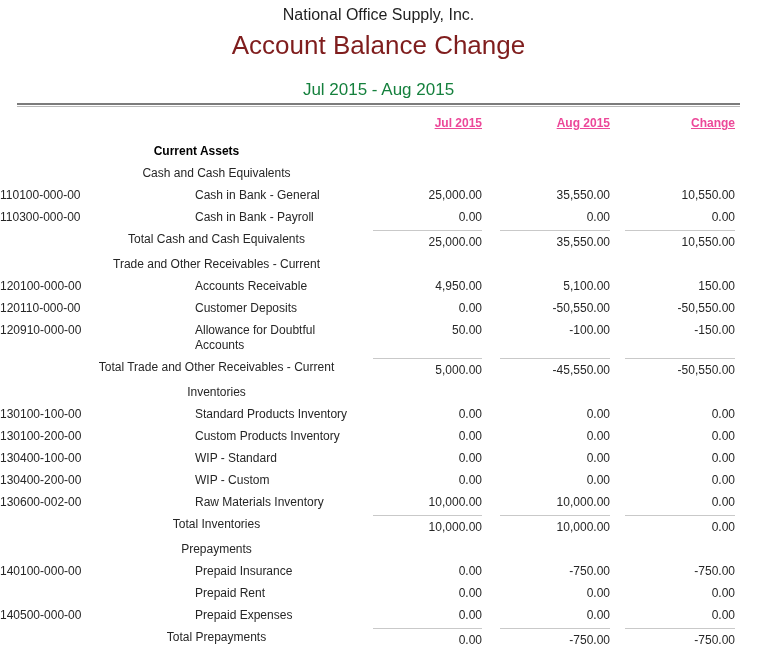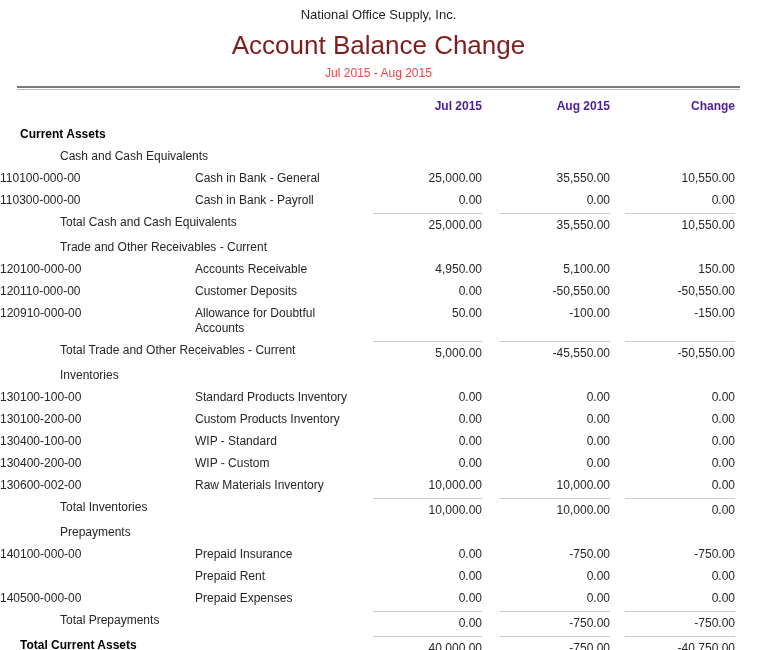--- a/index.html
+++ b/index.html
@@ -10,55 +10,56 @@
     width: 757px;
   }
   .report {
     width: 757px;
     height: 650px;
     overflow: hidden;
     background: #ffffff;
   }
   
   .report-header { text-align: center; padding-top: 5px; }
-  .company-name { font-size: 13px; line-height: 19px; color: #1f1f1f; }
+  .company-name { font-size: 16px; line-height: 19px; color: #1f1f1f; }
   .report-title { font-size: 26px; line-height: 33px; margin-top: 5px; color: #7f1d1d; }
-  .report-period { font-size: 12px; line-height: 18px; margin-top: 2px; color: #ef4444; }
+  .report-period { font-size: 17px; line-height: 18px; margin-top: 19px; color: #15803d; }
   .double-rule { margin: 4px 17px 0 17px; }
   .double-rule .rule-dark { border-top: 2px solid #7b7b7b; }
   .double-rule .rule-light { border-top: 1px solid #b9b9b9; margin-top: 1px; }
   
   .tbl { margin-top: 9px; font-size: 12px; }
   .row {
     display: grid;
     grid-template-columns: 195px 178px 109px 18px 110px 15px 110px;
     padding: 3.5px 22px 3.5px 0;
     align-items: start;
   }
   .cell { line-height: 15px; }
-  .cell.label { grid-column: 1 / 3; }
+  .cell.label { grid-column: 1 / 3; text-align: center; }
   .cell.code  { grid-column: 1; white-space: nowrap; }
   .cell.name  { grid-column: 2; padding-right: 6px; }
   .cell.jul   { grid-column: 3; }
   .cell.aug   { grid-column: 5; }
   .cell.chg   { grid-column: 7; }
   .cell.val   { text-align: right; white-space: nowrap; }
   .row.lvl0 .cell.label { padding-left: 20px; }
   .row.lvl1 .cell.label { padding-left: 60px; }
   .row.group.lvl0 .cell.label, .row.grandtotal .cell.label { font-weight: bold; color: #000; }
   .row.total .cell.val, .row.grandtotal .cell.val {
     border-top: 1px solid #c9c9c9;
     padding-top: 4px;
     margin-top: -2px;
   }
   
   .row.col-headers { padding-top: 0; padding-bottom: 9px; }
   .row.col-headers .cell.val {
     font-weight: bold;
-    color: #4c1d95;
+    color: #ec4899;
+    text-decoration: underline;
     cursor: pointer;
     text-align: right;
   }
 </style>
 </head>
 <body>
 
 <div class="report">
 
   <div class="report-header">

